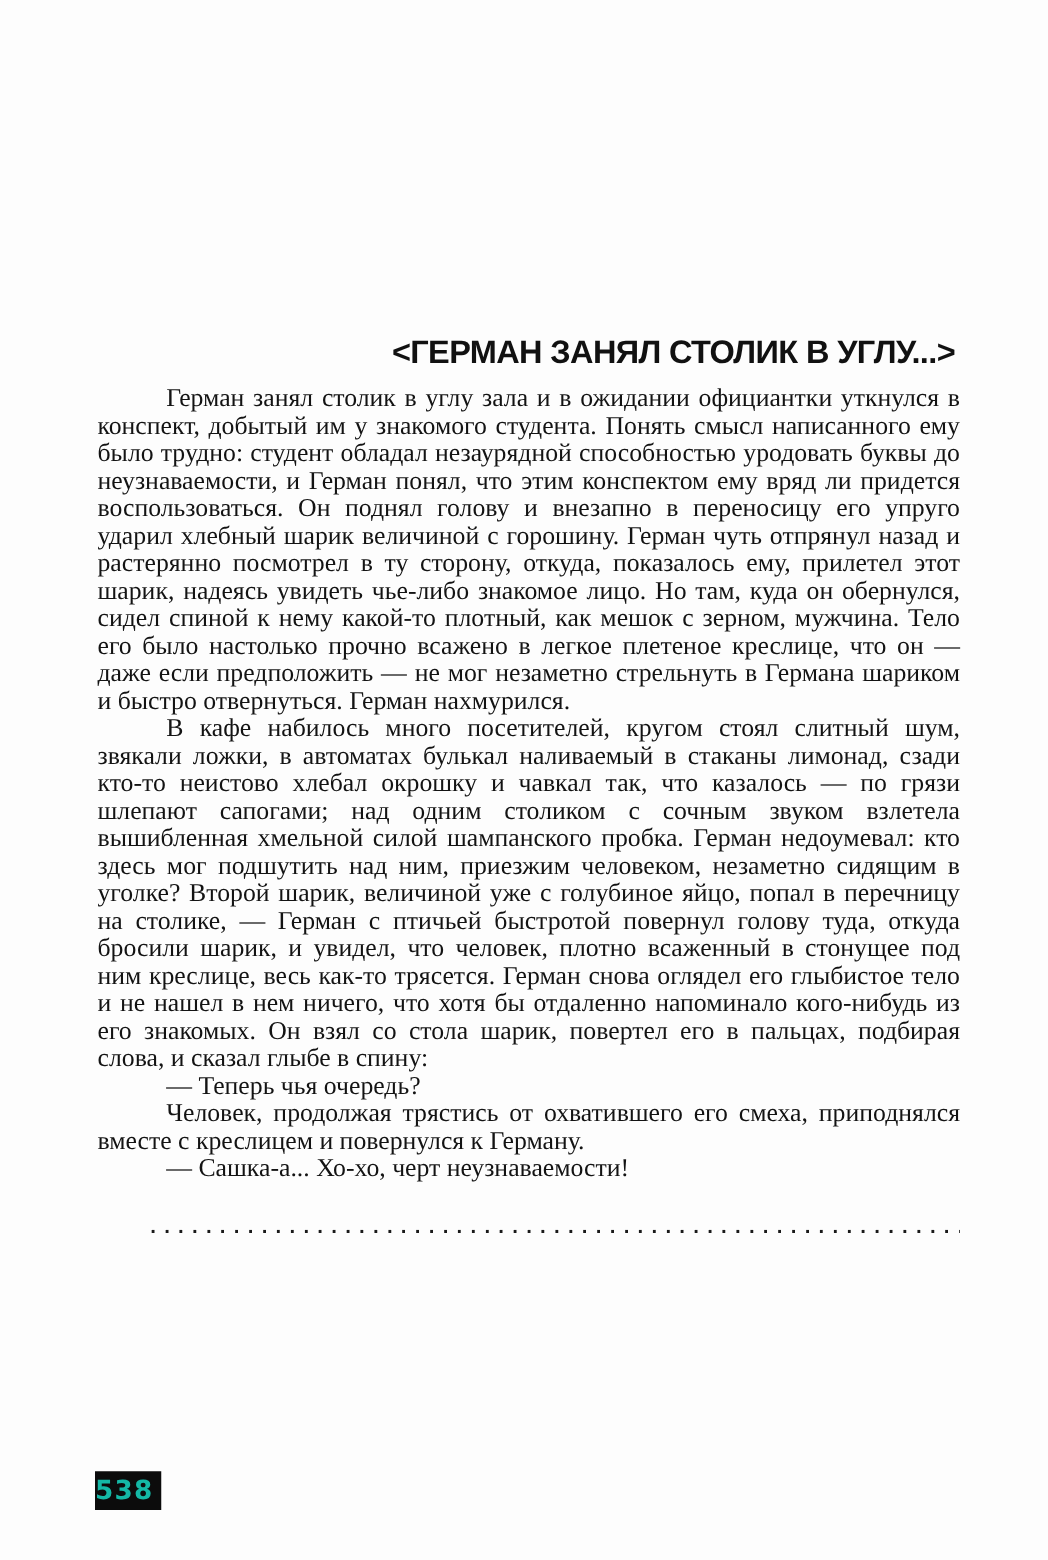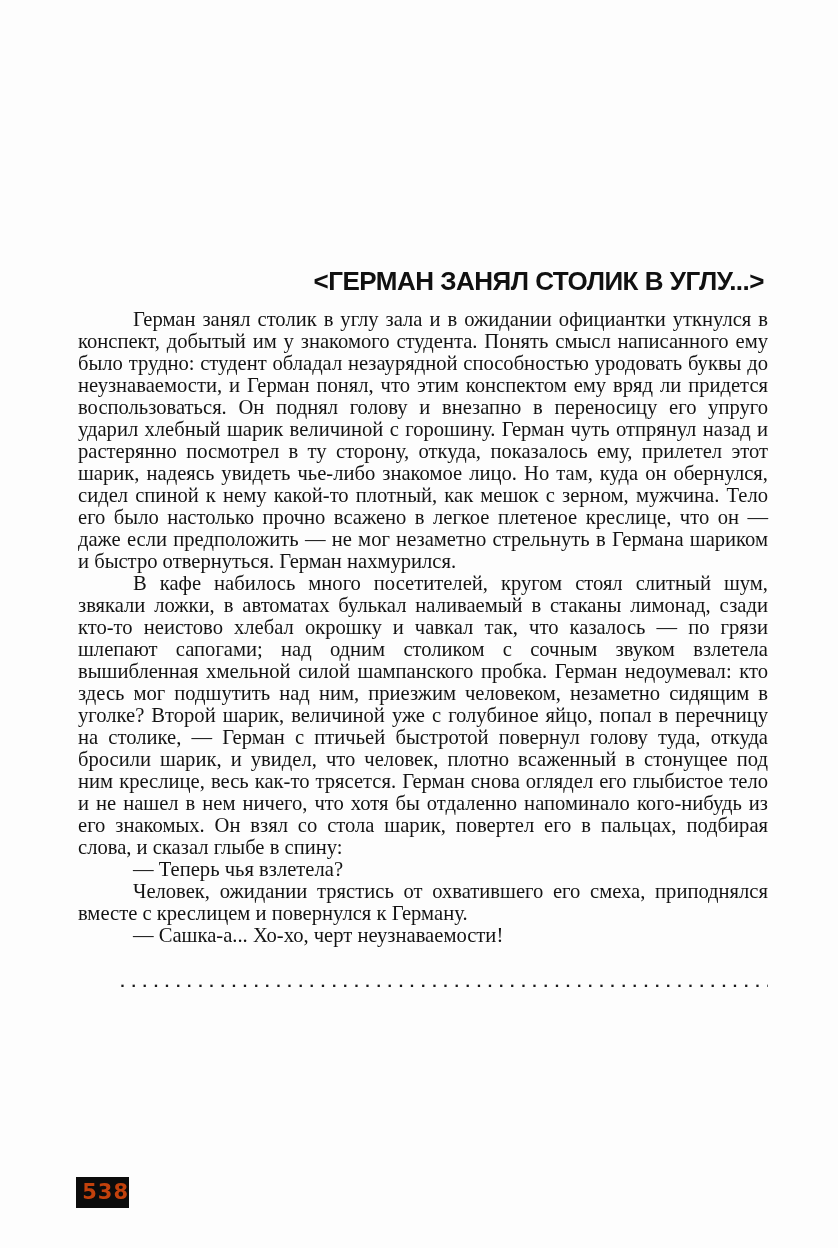--- a/index.html
+++ b/index.html
@@ -53,36 +53,36 @@
     text-align: left;
     text-indent: 0;
   }
   .page-number-badge {
     position: absolute;
     left: 76px;
     top: 1177px;
     width: 53px;
     height: 31px;
     background: #0c0c0c;
-    color: #c2410c;
+    color: #14b8a6;
     font-family: "DejaVu Sans", sans-serif;
     font-weight: bold;
     font-size: 21px;
     line-height: 31px;
-    text-align: right;
+    text-align: left;
     letter-spacing: 1px;
   }
 </style>
 </head>
 <body>
 
 <h1 class="page-title">&lt;ГЕРМАН ЗАНЯЛ СТОЛИК В УГЛУ...&gt;</h1>
 
 <div class="text-block">
   <p>Герман занял столик в углу зала и в ожидании официантки уткнулся в конспект, добытый им у знакомого студента. Понять смысл написанного ему было трудно: студент обладал незаурядной способностью уродовать буквы до неузнаваемости, и Герман понял, что этим конспектом ему вряд ли придется воспользоваться. Он поднял голову и внезапно в переносицу его упруго ударил хлебный шарик величиной с горошину. Герман чуть отпрянул назад и растерянно посмотрел в ту сторону, откуда, показалось ему, прилетел этот шарик, надеясь увидеть чье-либо знакомое лицо. Но там, куда он обернулся, сидел спиной к нему какой-то плотный, как мешок с зерном, мужчина. Тело его было настолько прочно всажено в легкое плетеное креслице, что он — даже если предположить — не мог незаметно стрельнуть в Германа шариком и быстро отвернуться. Герман нахмурился.</p>
   <p>В кафе набилось много посетителей, кругом стоял слитный шум, звякали ложки, в автоматах булькал наливаемый в стаканы лимонад, сзади кто-то неистово хлебал окрошку и чавкал так, что казалось — по грязи шлепают сапогами; над одним столиком с сочным звуком взлетела вышибленная хмельной силой шампанского пробка. Герман недоумевал: кто здесь мог подшутить над ним, приезжим человеком, незаметно сидящим в уголке? Второй шарик, величиной уже с голубиное яйцо, попал в перечницу на столике, — Герман с птичьей быстротой повернул голову туда, откуда бросили шарик, и увидел, что человек, плотно всаженный в стонущее под ним креслице, весь как-то трясется. Герман снова оглядел его глыбистое тело и не нашел в нем ничего, что хотя бы отдаленно напоминало кого-нибудь из его знакомых. Он взял со стола шарик, повертел его в пальцах, подбирая слова, и сказал глыбе в спину:</p>
-  <p>— Теперь чья взлетела?</p>
-  <p>Человек, ожидании трястись от охватившего его смеха, приподнялся вместе с креслицем и повернулся к Герману.</p>
+  <p>— Теперь чья очередь?</p>
+  <p>Человек, продолжая трястись от охватившего его смеха, приподнялся вместе с креслицем и повернулся к Герману.</p>
   <p>— Сашка-а... Хо-хо, черт неузнаваемости!</p>
   <div class="omission-line">................................................................</div>
 </div>
 
 <div class="page-number-badge">538</div>
 
 </body></html>

